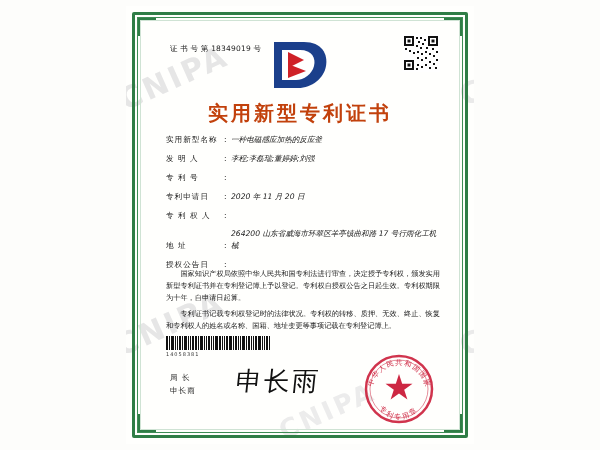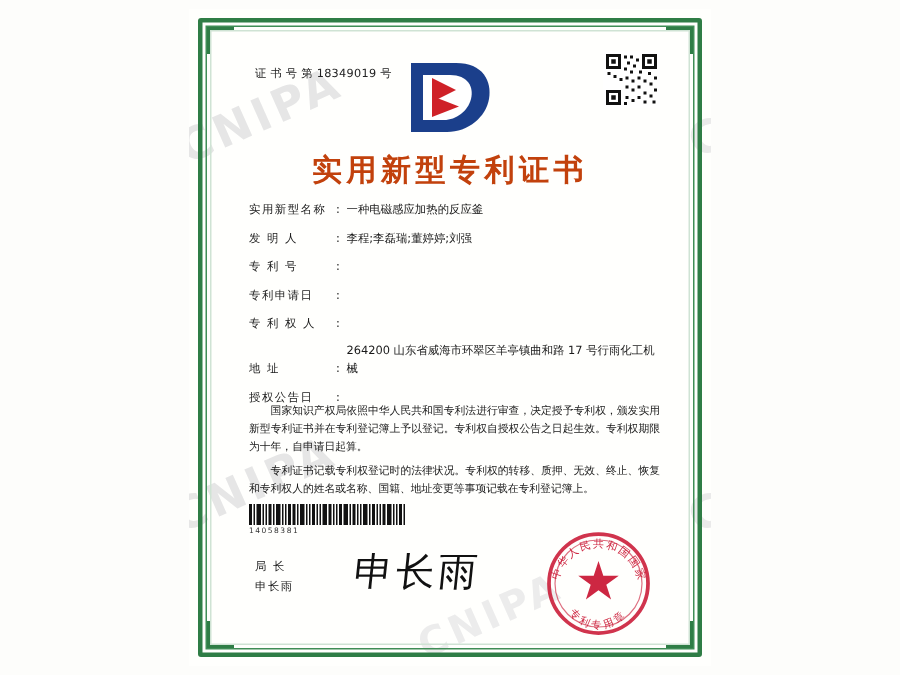--- a/index.html
+++ b/index.html
@@ -154,20 +154,21 @@
     flex: 0 0 58px;
     letter-spacing: 1px;
     white-space: nowrap;
   }
   .fcolon {
     flex: 0 0 7px;
   }
   .fvalue {
     flex: 1 1 auto;
     word-break: break-all;
+    font-style: italic;
   }
 
   
   .paras {
     position: absolute;
     left: 40px;
     right: 34px;
     top: 262px;
     font-size: 7.2px;
     color: #1a1a1a;
@@ -348,20 +349,21 @@
         <span class="fcolon">:</span>
         <span class="fvalue">李程;李磊瑞;董婷婷;刘强</span>
       </div>
       <div class="frow">
         <span class="flabel">专 利 号</span>
         <span class="fcolon">:</span>
       </div>
       <div class="frow">
         <span class="flabel">专利申请日</span>
         <span class="fcolon">:</span>
+        <span class="fvalue">2020 年 11 月 20 日</span>
       </div>
       <div class="frow">
         <span class="flabel">专 利 权 人</span>
         <span class="fcolon">:</span>
       </div>
       <div class="frow">
         <span class="flabel">地 址</span>
         <span class="fcolon">:</span>
         <span class="fvalue">264200 山东省威海市环翠区羊亭镇曲和路 17 号行雨化工机械</span>
       </div>

